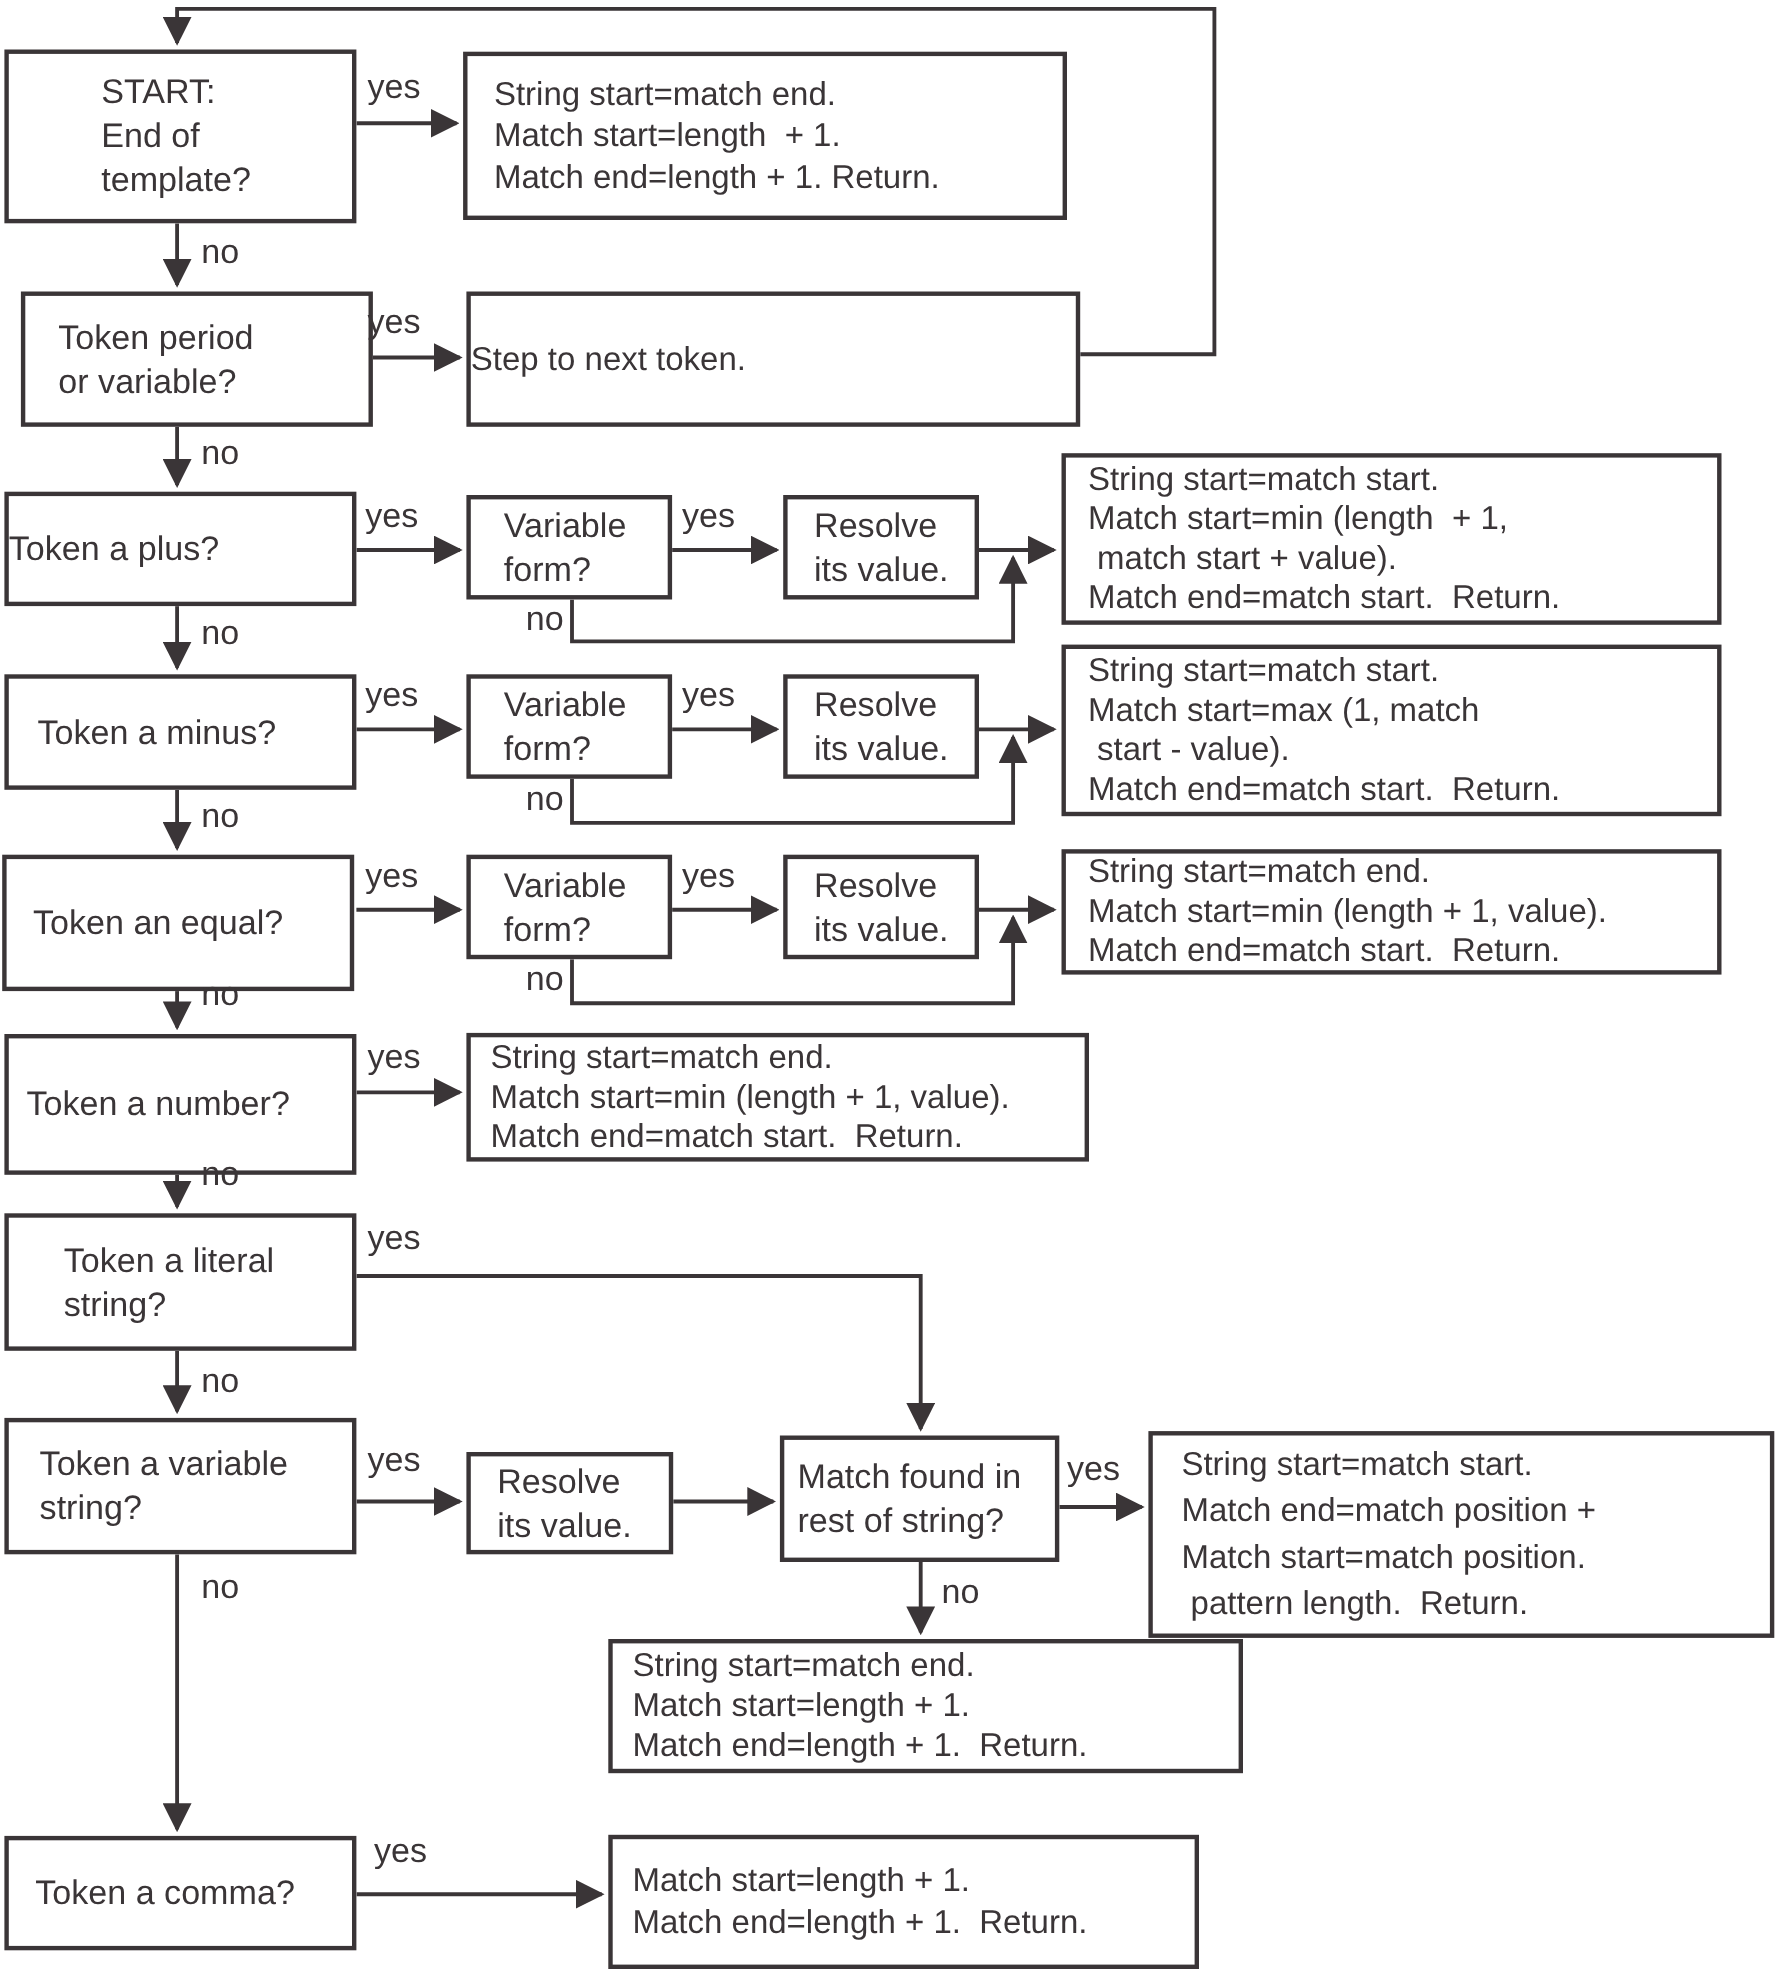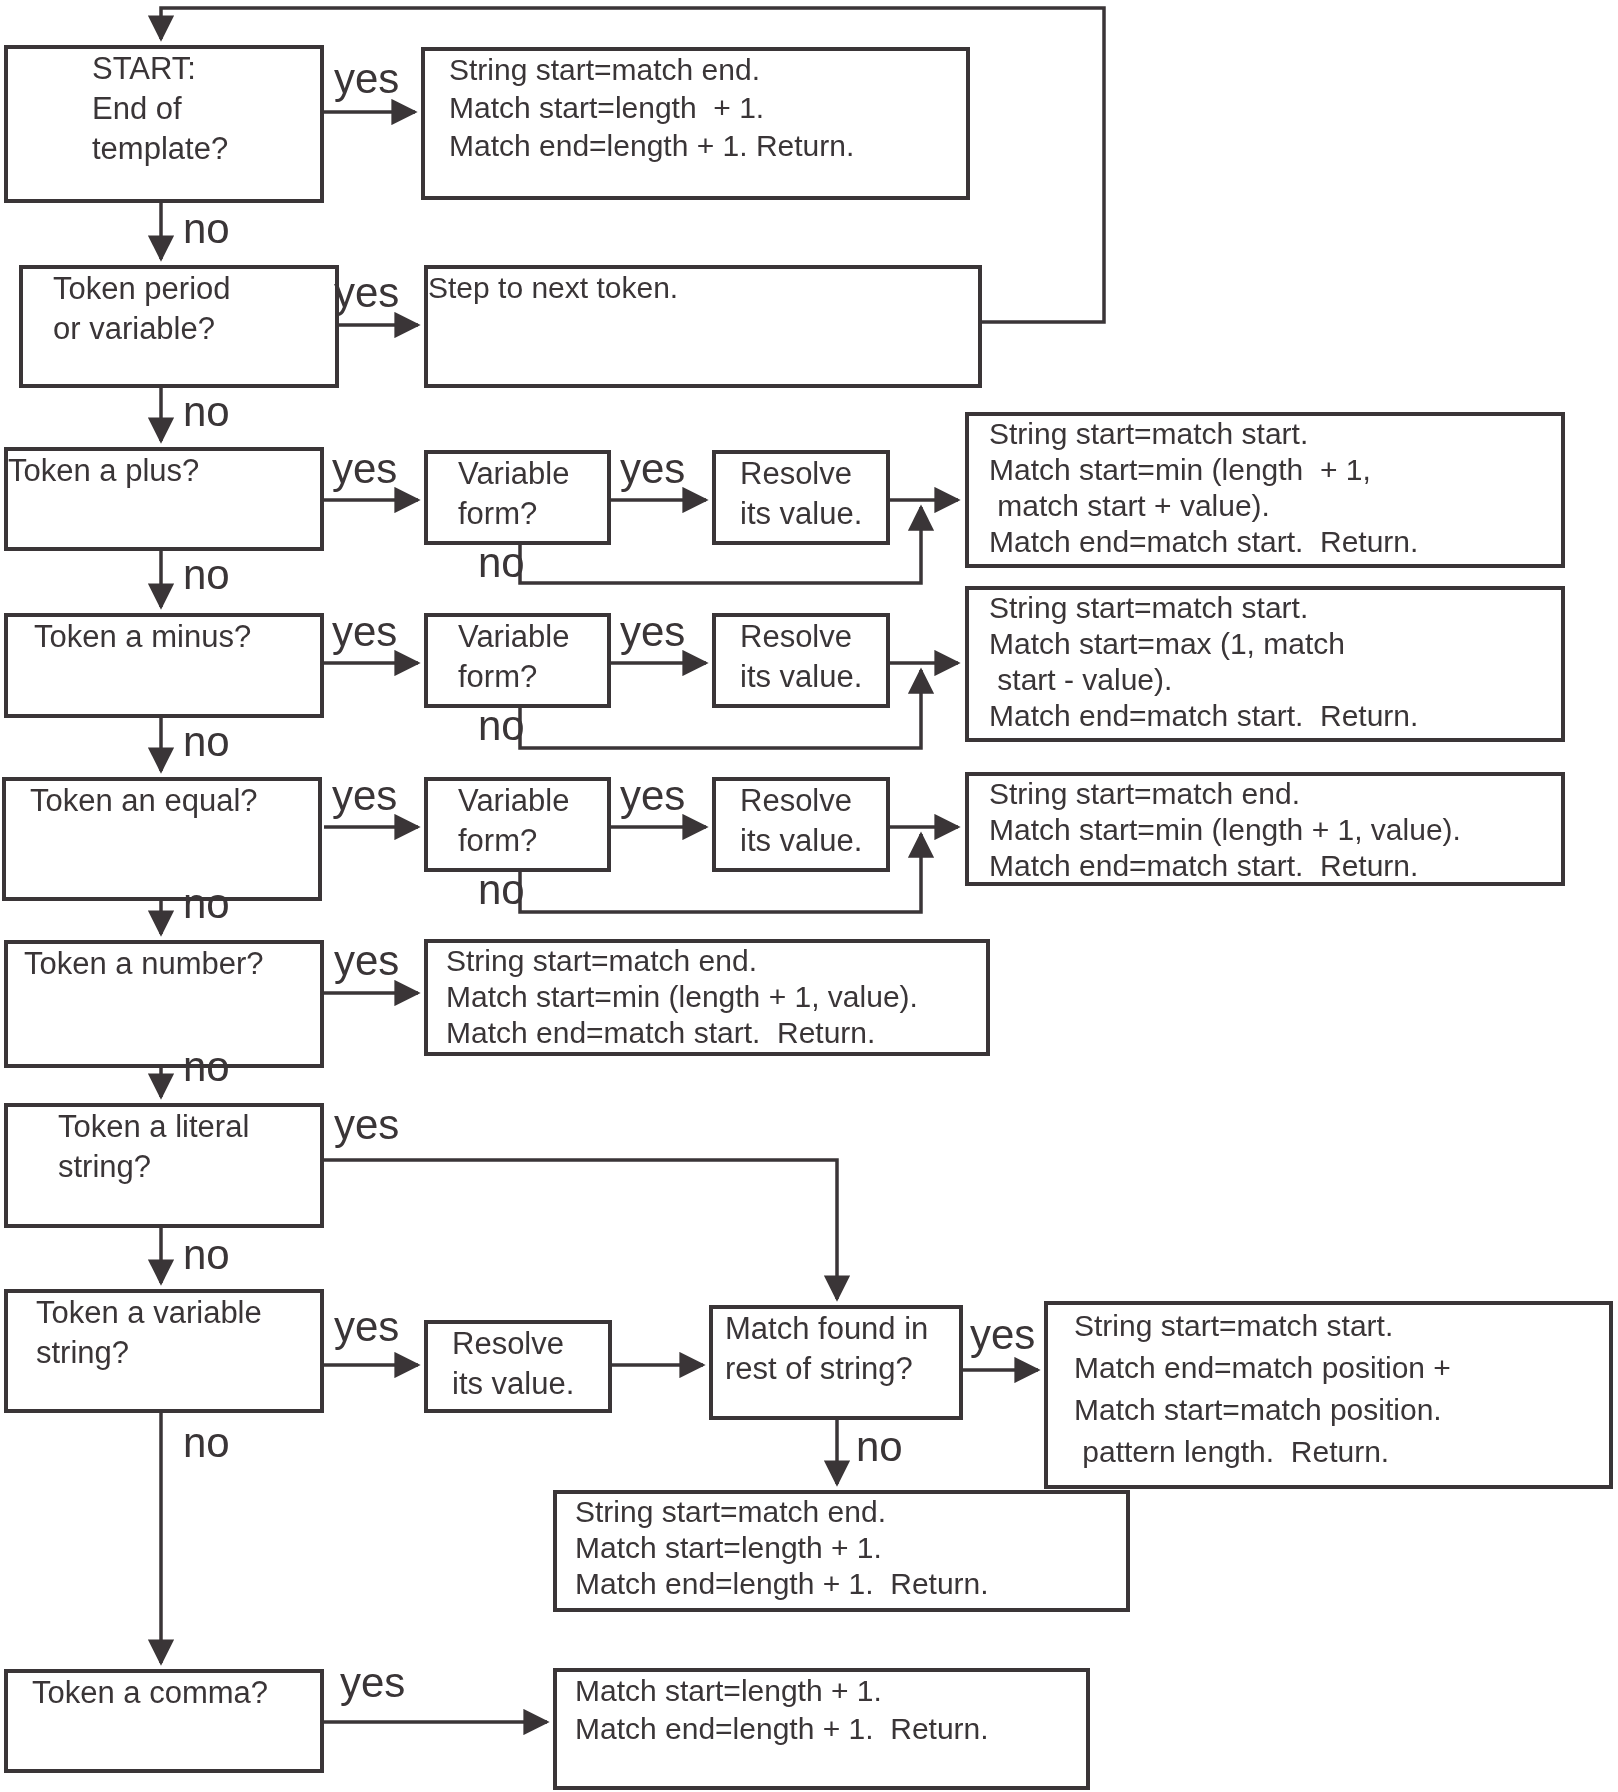--- a/index.html
+++ b/index.html
@@ -1,27 +1,27 @@
 <!DOCTYPE html>
 <html style="--ink: #3a3537;"><head>
 <meta charset="utf-8">
 <style>
   :root{ --ink:#3a3537; }
   html,body{ margin:0; padding:0; background:#ffffff; }
   body{ width:1618px; height:1792px; position:relative; font-family:"Liberation Sans", sans-serif; color:var(--ink); }
   #canvas{ position:absolute; left:0; top:0; width:1618px; height:1792px; }
   svg.wires{ position:absolute; left:0; top:0; }
   .box{ position:absolute; background:#ffffff; border:4px solid var(--ink); box-sizing:border-box;
-        display:flex; flex-direction:column; }
+        display:flex; flex-direction:column; justify-content:center; }
   .tl{ white-space:pre; color:var(--ink); }
   .fs-dec{ font-size:31px; line-height:40px; }
   .fs-act{ font-size:30px; line-height:38px; }
   .fs-act4{ font-size:30px; line-height:36px; }
   .fs-act4b{ font-size:30px; line-height:42px; }
-  .lbl{ position:absolute; font-size:42px; line-height:34px; color:var(--ink); white-space:pre; }
+  .lbl{ position:absolute; font-size:31px; line-height:34px; color:var(--ink); white-space:pre; }
 </style>
 </head>
 <body>
 
 <div id="canvas">
 
   <svg class="wires" width="1618" height="1792" viewBox="0 0 1618 1792" style="color:var(--ink)">
     <defs>
       <marker id="ah" viewBox="0 0 10 10" refX="9" refY="5" markerWidth="7.5" markerHeight="7.5" orient="auto-start-reverse">
         <path d="M0,0 L10,5 L0,10 z" fill="currentColor"></path>

